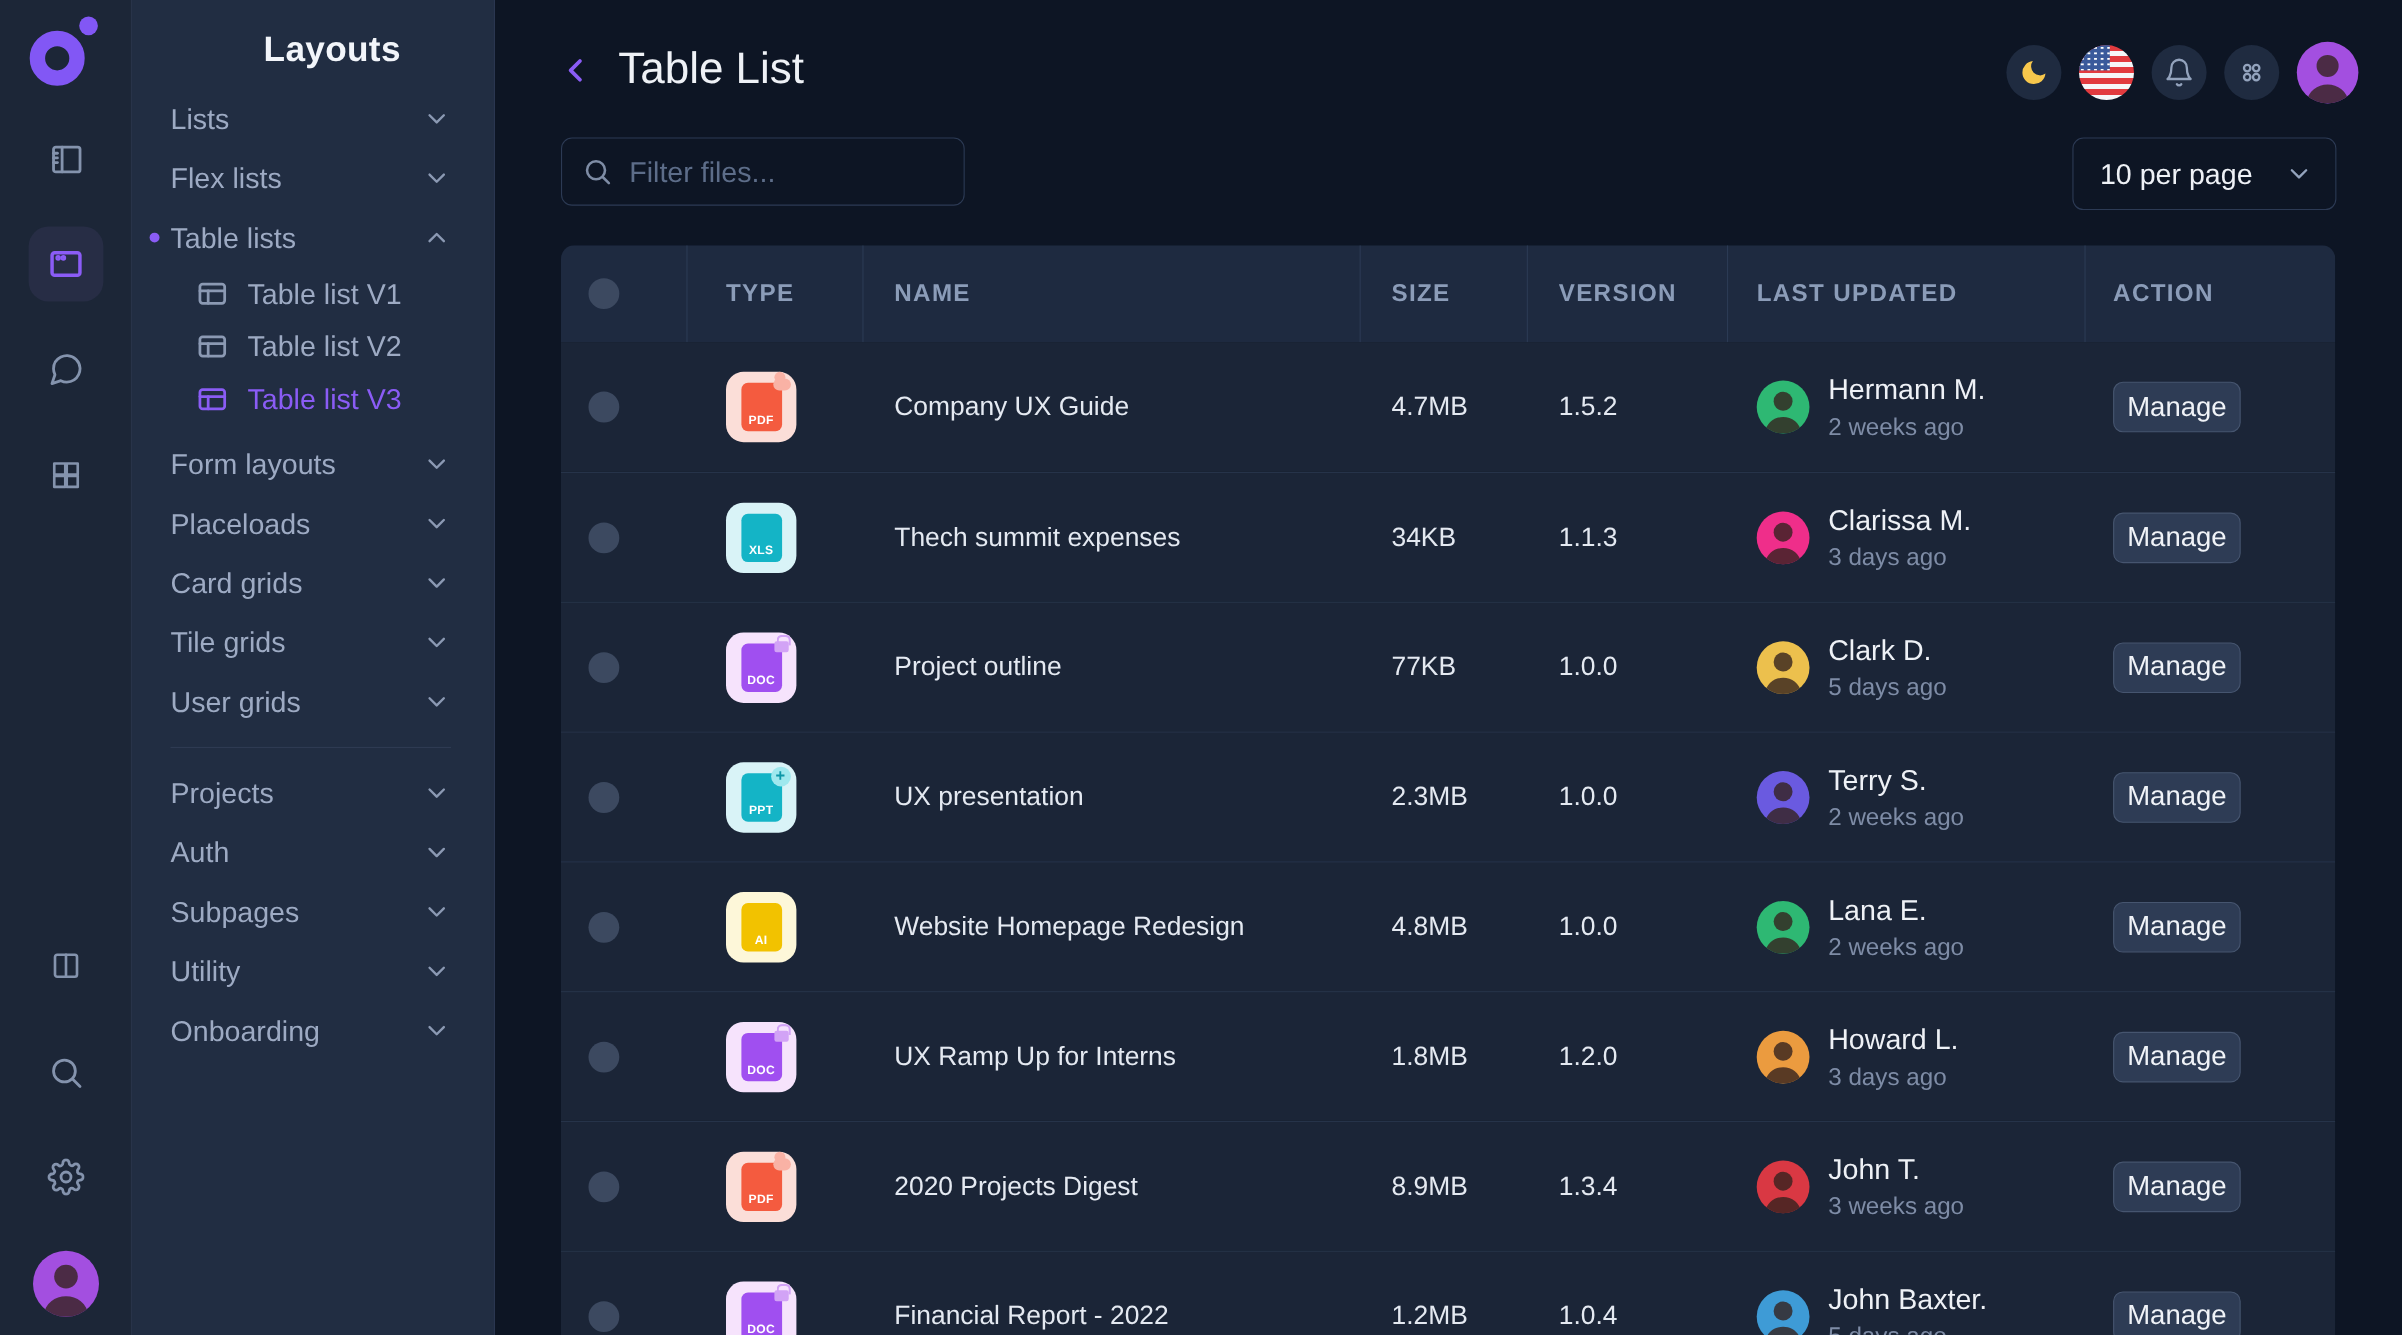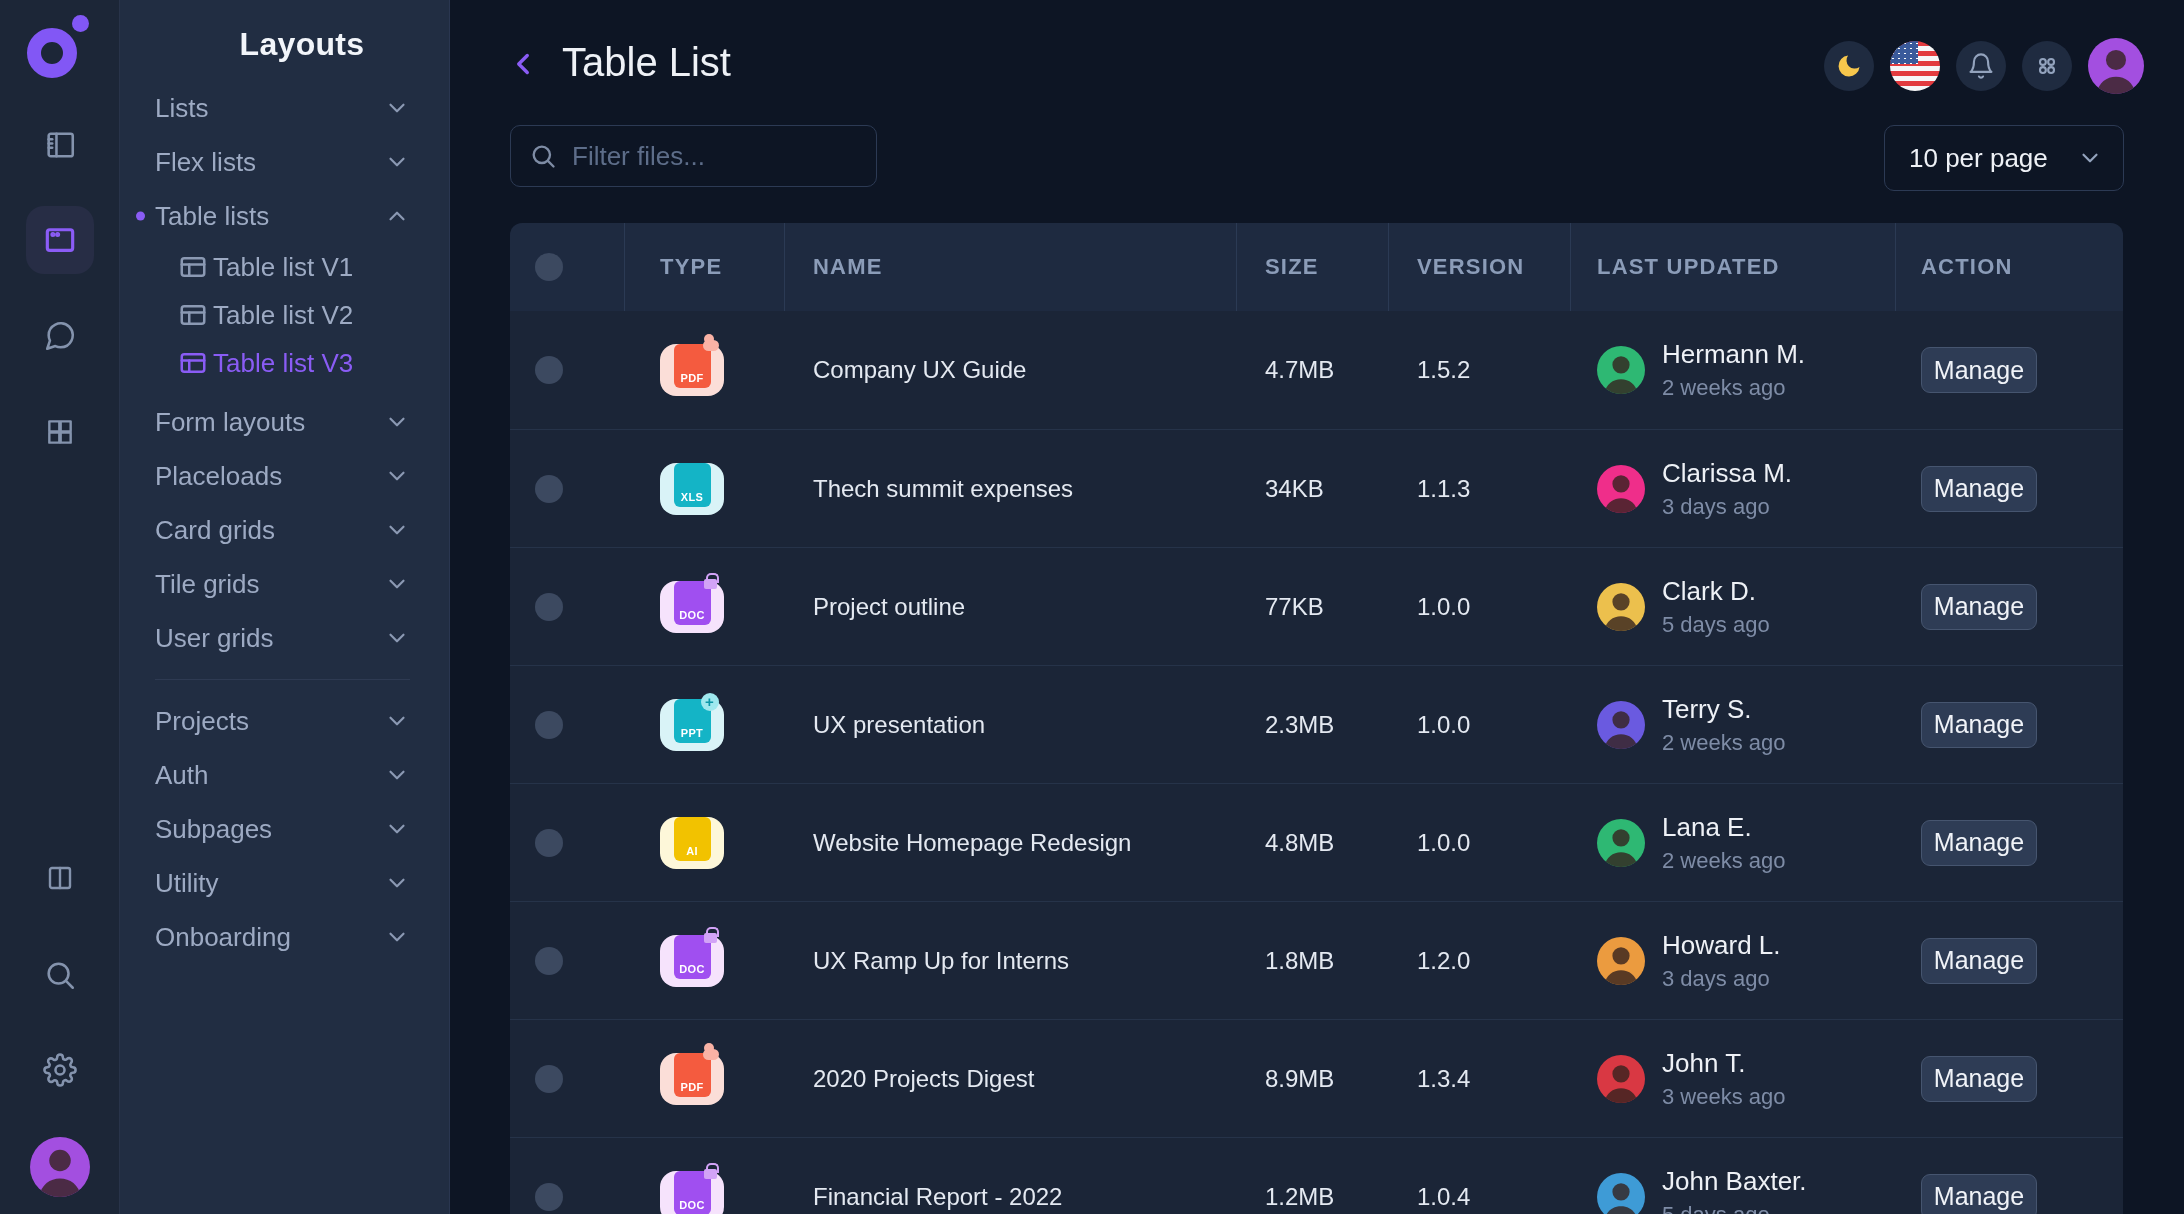--- a/index.html
+++ b/index.html
@@ -42,21 +42,21 @@
   .nav-label { font-size:26px; color:#9daac3; }
   .nav-chevron { margin-left:auto; display:flex; }
   .nav-chevron svg { stroke:#8b99b3; }
   .nav-item.active::before {
     content:""; position:absolute; left:16px; top:50%; transform:translateY(-50%);
     width:9px; height:9px; border-radius:50%; background:#8a5cf5;
   }
   .nav-children { margin-bottom:8px; }
   .nav-subitem { height:48px; display:flex; align-items:center; padding-left:58px; cursor:pointer; }
   .nav-subitem svg { stroke:#8b99b3; flex:none; }
-  .sub-label { font-size:26px; color:#9daac3; margin-left:5px; }
+  .sub-label { font-size:26px; color:#9daac3; margin-left:17px; }
   .nav-subitem.active svg { stroke:#8a5cf5; }
   .nav-subitem.active .sub-label { color:#8a5cf5; }
   .sidebar-divider { height:1px; background:#2e3a52; margin:14px 39px 14px 35px; }
 
   
   .main { position:absolute; left:450px; top:0; width:1734px; height:100%; }
 
   .topbar { position:absolute; left:0; top:16px; width:100%; height:96px; }
   .back-btn { position:absolute; left:55px; top:30px; width:36px; height:36px; display:flex; align-items:center; justify-content:center; cursor:pointer; }
   .back-btn svg { stroke:#8a5cf5; }
@@ -109,21 +109,21 @@
   .col-type    { width:160px; padding-left:35px; }
   .col-name    { width:452px; padding-left:28px; }
   .col-size    { width:152px; padding-left:28px; }
   .col-version { width:182px; padding-left:28px; }
   .col-updated { width:325px; padding-left:26px; }
   .col-action  { width:227px; padding-left:25px; }
   .thead .col-type { padding-left:35px; }
 
   .select-circle { width:28px; height:28px; border-radius:50%; background:#3c4960; cursor:pointer; flex:none; }
 
-  .file-tile { width:64px; height:52px; border-radius:16px; display:flex; align-items:flex-start; justify-content:center; flex:none; }
+  .file-tile { width:64px; height:64px; border-radius:16px; display:flex; align-items:center; justify-content:center; flex:none; }
   .doc { position:relative; width:37px; height:44px; border-radius:6px; display:flex; align-items:flex-end; justify-content:center; }
   .doc-ext { font-size:11px; font-weight:bold; color:#fff; margin-bottom:4px; letter-spacing:.3px; }
   .doc-badge { position:absolute; }
   .badge-cloud { top:-4px; right:-8px; width:16px; height:11px; border-radius:7px; background:#f9b2a5; }
   .badge-cloud::before { content:""; position:absolute; left:1px; top:-6px; width:10px; height:10px; border-radius:50%; background:#f9b2a5; }
   .badge-lock { top:-2px; right:-6px; width:13px; height:10px; border-radius:2px; background:#d2a3f6; }
   .badge-lock::before { content:""; position:absolute; left:2px; top:-6px; width:9px; height:8px; border:2.5px solid #d2a3f6; border-bottom:none; border-radius:5px 5px 0 0; }
   .badge-plus { top:-6px; right:-8px; width:18px; height:18px; border-radius:50%; background:#9fe8ee; color:#0d97a8; font-size:15px; font-weight:bold; display:flex; align-items:center; justify-content:center; }
   .badge-plus::before { content:"+"; line-height:1; }
 

